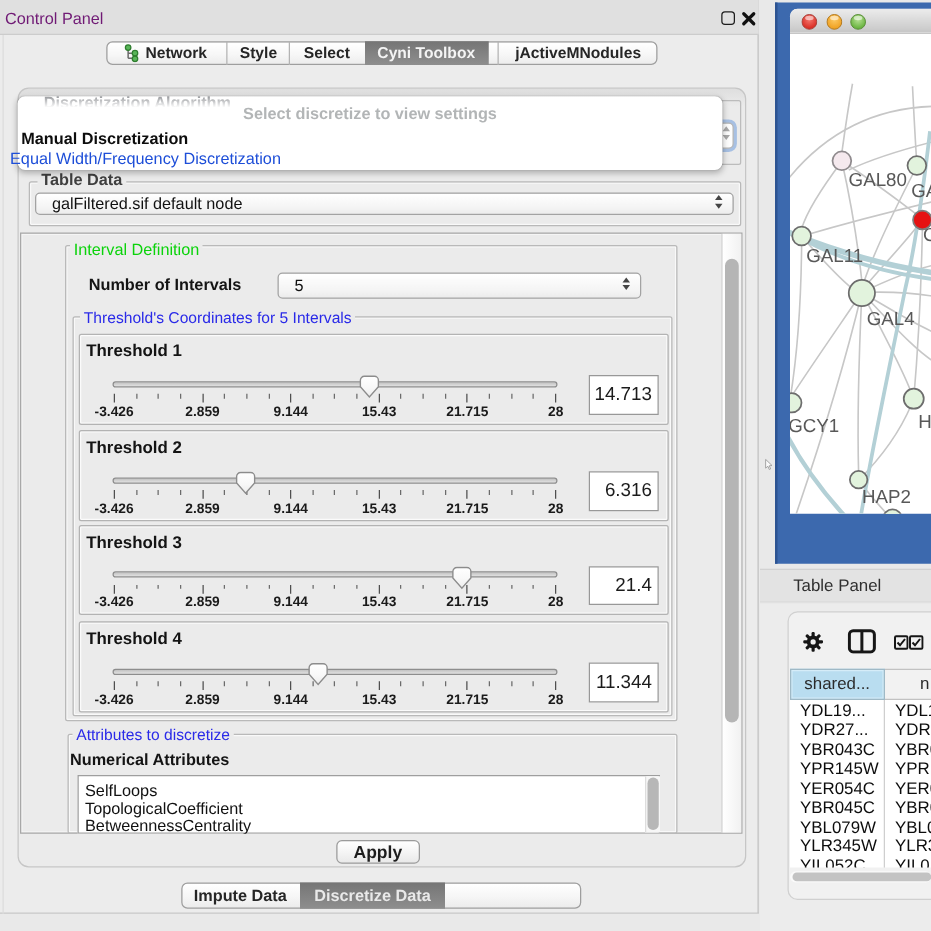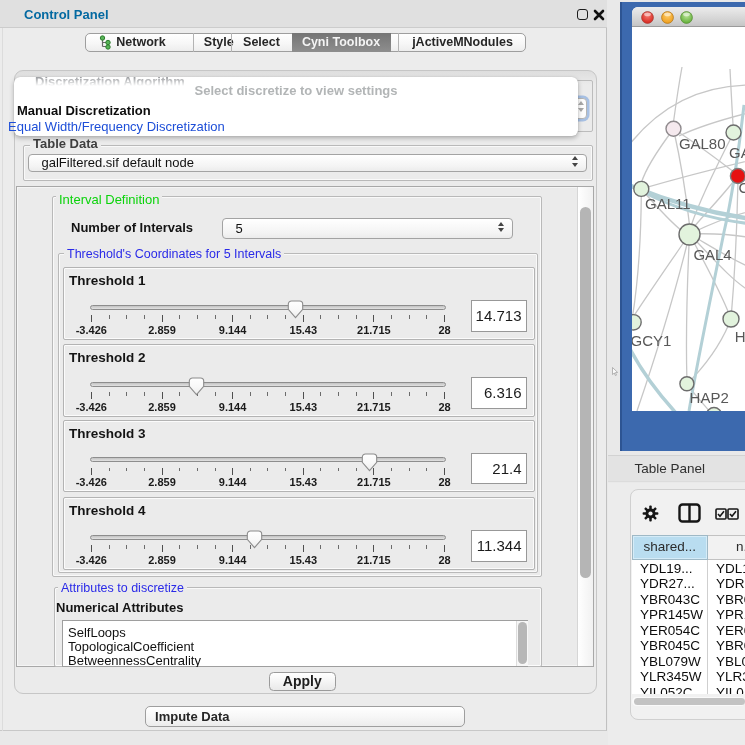--- a/index.html
+++ b/index.html
@@ -2,33 +2,33 @@
 <html><head><meta charset="utf-8"><style>
 *{margin:0;padding:0;box-sizing:border-box}
 body{font-family:"Liberation Sans",sans-serif;}
 #root{position:relative;width:745px;height:745px;background:#e9e9e9;overflow:hidden;font-family:"Liberation Sans",sans-serif;}
 .abs{position:absolute;}
 </style></head><body>
 <div id="root">
 <div style="position:absolute;left:0;top:0;width:607px;height:731px;background:#ececec;border-right:1px solid #c0c0c0;border-bottom:1px solid #c8c8c8;"></div>
 <div style="position:absolute;left:2px;top:0;width:1px;height:731px;background:#dcdcdc;"></div>
 <div style="position:absolute;left:0;top:0;width:607px;height:28px;background:#e0e0e0;border-bottom:1px solid #cccccc;"></div>
-<div style="position:absolute;left:24px;top:7px;font-size:13px;font-weight:700;color:#0369a1;white-space:nowrap;line-height:15px;">Control Panel</div>
+<div style="position:absolute;left:4px;top:7px;font-size:13px;font-weight:400;color:#701a75;white-space:nowrap;line-height:15px;">Control Panel</div>
 <div style="position:absolute;left:577px;top:9px;width:11px;height:11px;border:1.6px solid #1c1c1c;border-radius:3px;"></div>
 <svg class="abs" style="left:592px;top:8px" width="14" height="14" viewBox="0 0 14 14">
       <path d="M3 3 L11 11 M11 3 L3 11" stroke="#111" stroke-width="2.6" stroke-linecap="round"></path>
     </svg>
 <div style="position:absolute;left:85px;top:32.5px;width:441px;height:19.5px;border:1px solid #9e9e9e;border-radius:5px;background:linear-gradient(#ffffff,#f7f7f7 55%,#ededed);overflow:hidden;"></div>
 <div style="position:absolute;left:85px;top:32.5px;width:95px;height:19.5px;display:flex;align-items:center;justify-content:center;font-size:12.5px;font-weight:bold;color:#262626;line-height:19.5px;"><svg width="13" height="15" viewBox="0 0 13 15" style="margin-right:4px;">
         <path d="M3.5 3.5 V11.5 M3.5 7.5 H8 M3.5 11.5 H8" stroke="#6a6a6a" stroke-width="1.2" fill="none"></path>
         <circle cx="3.5" cy="3" r="2.2" fill="#58b558" stroke="#2e7d2e" stroke-width="1"></circle>
         <circle cx="9" cy="7.5" r="2.2" fill="#58b558" stroke="#2e7d2e" stroke-width="1"></circle>
         <circle cx="9" cy="12" r="2.2" fill="#58b558" stroke="#2e7d2e" stroke-width="1"></circle>
       </svg>Network</div>
-<div style="position:absolute;left:193px;top:32.5px;width:50.5px;height:19.5px;border-left:1px solid #b3b3b3;display:flex;align-items:center;justify-content:center;font-size:12.5px;font-weight:bold;color:#262626;line-height:19.5px;">Style</div>
+<div style="position:absolute;left:181px;top:32.5px;width:50.5px;height:19.5px;border-left:1px solid #b3b3b3;display:flex;align-items:center;justify-content:center;font-size:12.5px;font-weight:bold;color:#262626;line-height:19.5px;">Style</div>
 <div style="position:absolute;left:230.5px;top:32.5px;width:61.0px;height:19.5px;border-left:1px solid #b3b3b3;display:flex;align-items:center;justify-content:center;font-size:12.5px;font-weight:bold;color:#262626;line-height:19.5px;">Select</div>
 <div style="position:absolute;left:291.5px;top:32.5px;width:99px;height:19.5px;background:linear-gradient(#757575,#8e8e8e);display:flex;align-items:center;justify-content:center;font-size:12.5px;font-weight:bold;color:#f4f4f4;line-height:19.5px;">Cyni Toolbox</div>
 <div style="position:absolute;left:398px;top:32.5px;width:128px;height:19.5px;border-left:1px solid #b3b3b3;display:flex;align-items:center;justify-content:center;font-size:12.5px;font-weight:bold;color:#262626;line-height:19.5px;">jActiveMNodules</div>
 <div style="position:absolute;left:14px;top:70px;width:583px;height:624px;background:linear-gradient(#dedede,#ebebeb 14px);border:1px solid #c6c6c6;border-radius:9px;"></div>
 <div style="position:absolute;left:22.5px;top:80px;width:570.5px;height:52px;border:1px solid #bcbcbc;border-radius:2px;"></div>
 <div style="position:absolute;left:35px;top:74px;height:13px;overflow:hidden;font-size:13px;font-weight:bold;color:#9b9da0;white-space:nowrap;z-index:30;-webkit-mask-image:linear-gradient(rgba(0,0,0,.95) 30%,transparent 92%);">Discretization Algorithm</div>
 <div style="position:absolute;left:577px;top:98px;width:10px;height:21px;background:#fdfdfd;border:1px solid #b5b5b5;border-radius:0 4px 4px 0;box-shadow:0 0 0 2.5px rgba(100,150,220,.5);"></div>
 <div style="position:absolute;left:577.5px;top:101px;width:0;height:0;border-left:3.5px solid transparent;border-right:3.5px solid transparent;border-bottom:4.5px solid #a8a8a8;"></div>
     <div style="position:absolute;left:577.5px;top:107.5px;width:0;height:0;border-left:3.5px solid transparent;border-right:3.5px solid transparent;border-top:4.5px solid #a8a8a8;"></div>
 <div style="position:absolute;left:22.5px;top:145px;width:570.5px;height:36px;border:1px solid #b9b9b9;border-radius:2px;box-shadow:inset 0 0 0 1px rgba(255,255,255,.7);box-sizing:border-box;"></div>
@@ -230,20 +230,21 @@
 <div style="position:absolute;left:516px;top:620.5px;width:11.5px;height:45.5px;background:#f7f7f7;border-left:1px solid #ddd;"></div>
 <div style="position:absolute;left:517.5px;top:622px;width:9px;height:42px;background:#b7b7b7;border-radius:4.5px;"></div>
 <div style="position:absolute;left:269px;top:672px;width:66.5px;height:18.5px;border:1px solid #9b9b9b;border-radius:4.5px;background:linear-gradient(#ffffff,#f5f5f5 50%,#e9e9e9);"></div>
 <div style="position:absolute;left:269px;top:672px;width:66.5px;height:18.5px;line-height:18px;text-align:center;font-size:14px;font-weight:bold;color:#1d1d1d;">Apply</div>
 <div style="position:absolute;left:14px;top:77px;width:564px;height:58.5px;background:#ffffff;border-radius:6px;box-shadow:0 2px 5px rgba(0,0,0,.28),0 0 1px rgba(0,0,0,.2);z-index:20;"></div>
 <div style="position:absolute;left:14px;top:83px;width:564px;text-align:center;font-size:13px;font-weight:bold;color:#b2b5b6;z-index:21;">Select discretize to view settings</div>
 <div style="position:absolute;left:17px;top:103px;font-size:13px;font-weight:bold;color:#0d0d0d;z-index:21;">Manual Discretization</div>
 <div style="position:absolute;left:8px;top:118.5px;font-size:13px;color:#1d4ed8;z-index:21;text-align:center;">Equal Width/Frequency Discretization</div>
 <div style="position:absolute;left:144.5px;top:705.5px;width:320px;height:21px;border:1px solid #9e9e9e;border-radius:5px;background:linear-gradient(#ffffff,#f6f6f6 55%,#ececec);overflow:hidden;"></div>
 <div style="position:absolute;left:144.5px;top:705.5px;width:95.5px;height:21px;display:flex;align-items:center;justify-content:center;font-size:13px;font-weight:bold;color:#262626;">Impute Data</div>
+<div style="position:absolute;left:240.0px;top:705.5px;width:116.0px;height:21px;background:linear-gradient(#757575,#8e8e8e);display:flex;align-items:center;justify-content:center;font-size:13px;font-weight:bold;color:#e9e9e9;">Discretize Data</div>
 <div style="position:absolute;left:620px;top:2px;width:125px;height:448.5px;background:#3c69ae;"></div>
 <div style="position:absolute;left:620px;top:2px;width:2px;height:448.5px;background:#2d5492;"></div>
 <div style="position:absolute;left:631.5px;top:6.5px;width:114px;height:404px;background:#fff;border-radius:6px 0 0 0;overflow:hidden;"></div>
 <div style="position:absolute;left:631.5px;top:6.5px;width:114px;height:20.5px;background:linear-gradient(#ececec,#d2d2d2 70%,#c6c6c6);border-bottom:1px solid #9b9b9b;border-radius:6px 0 0 0;"></div>
 <svg class="abs" style="left:640.8px;top:10.5px" width="13" height="13" viewBox="0 0 13 13">
       <defs>
         <radialGradient id="gf4766d" cx="0.5" cy="0.35" r="0.65">
           <stop offset="0" stop-color="#f4766d"></stop>
           <stop offset="1" stop-color="#d6251c"></stop>
         </radialGradient>

